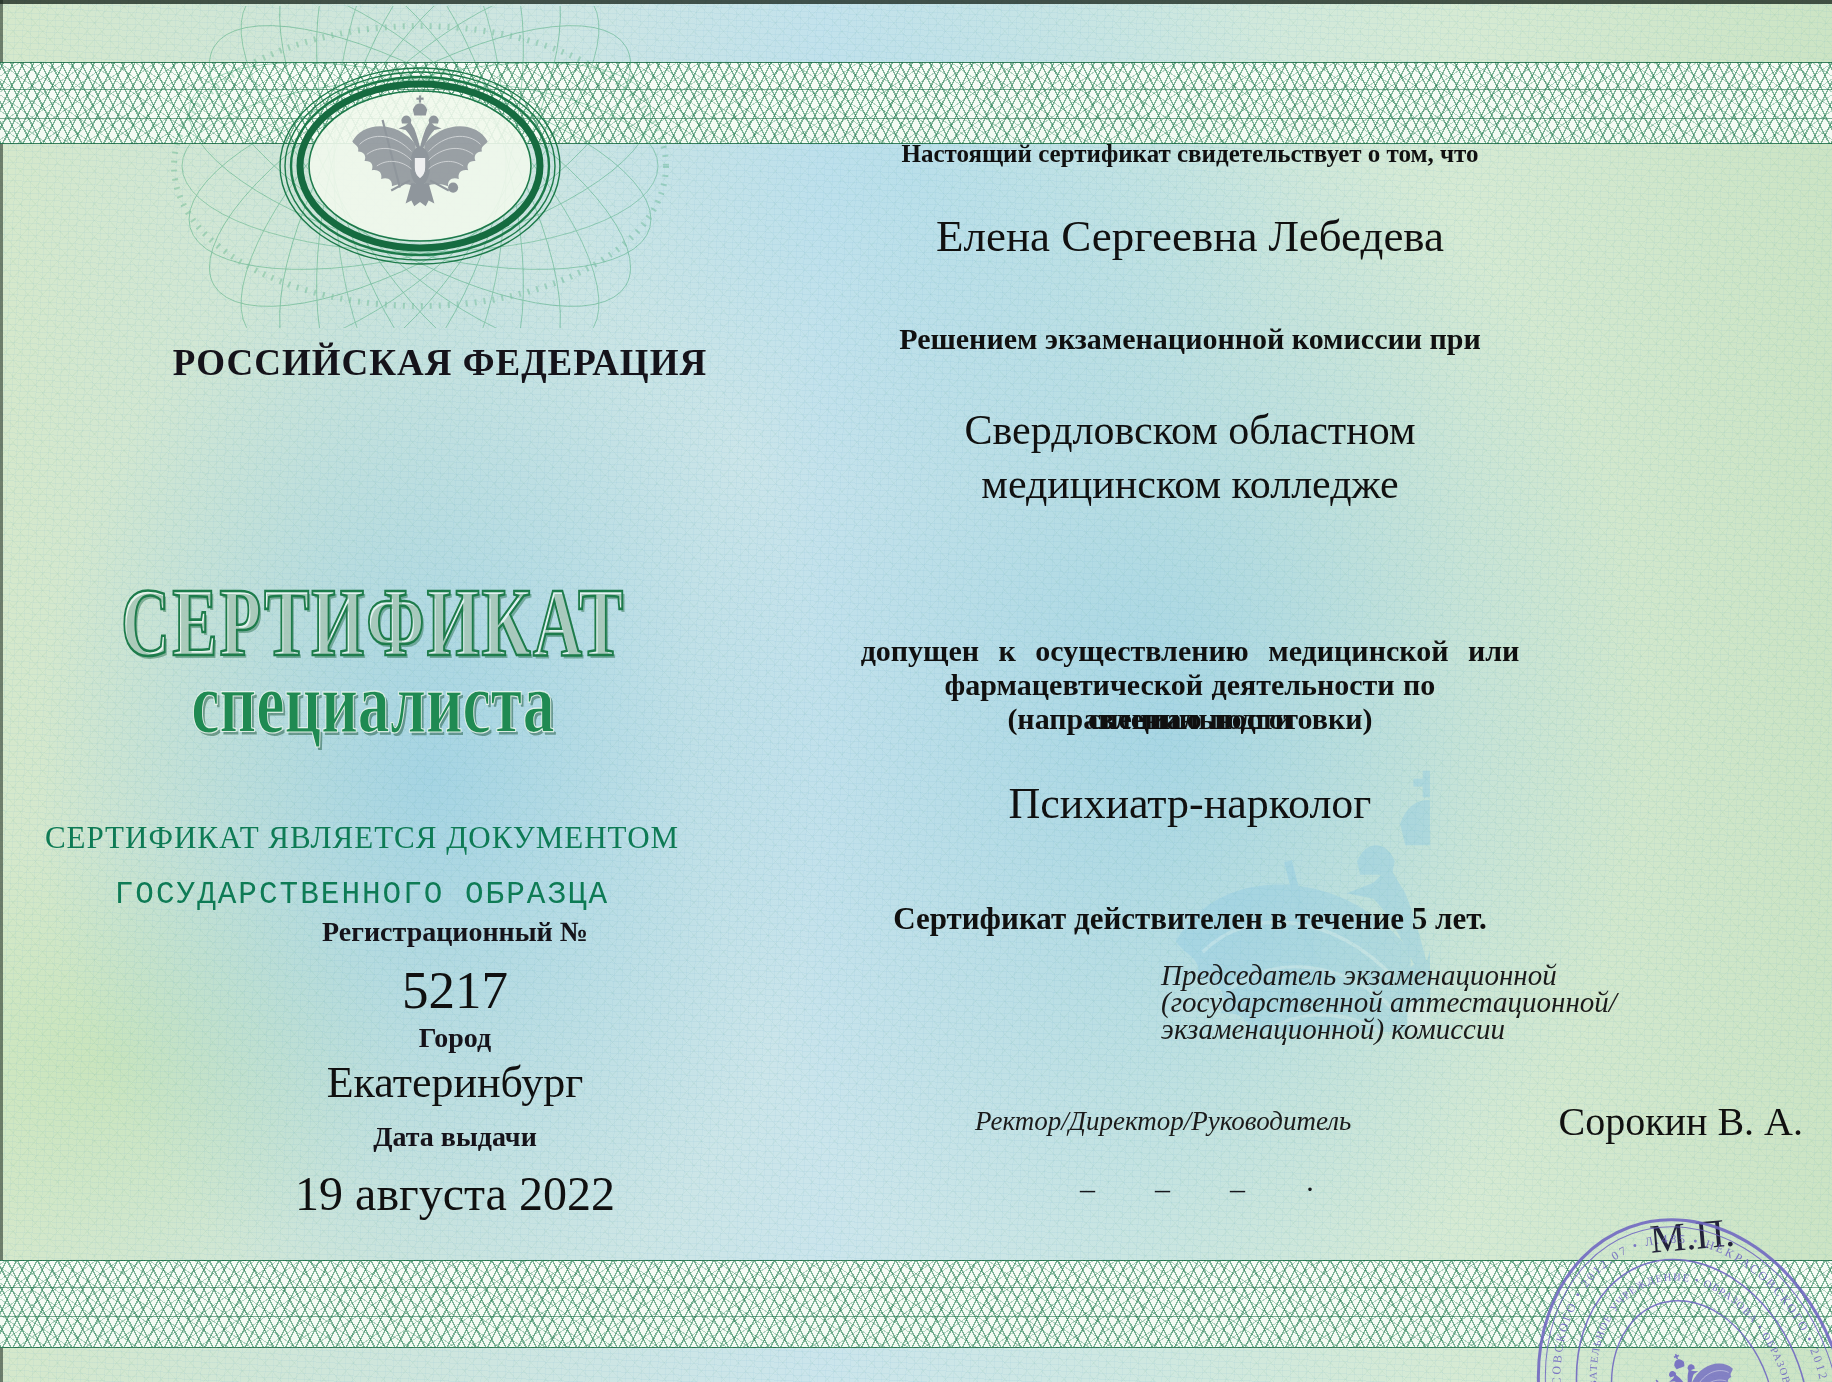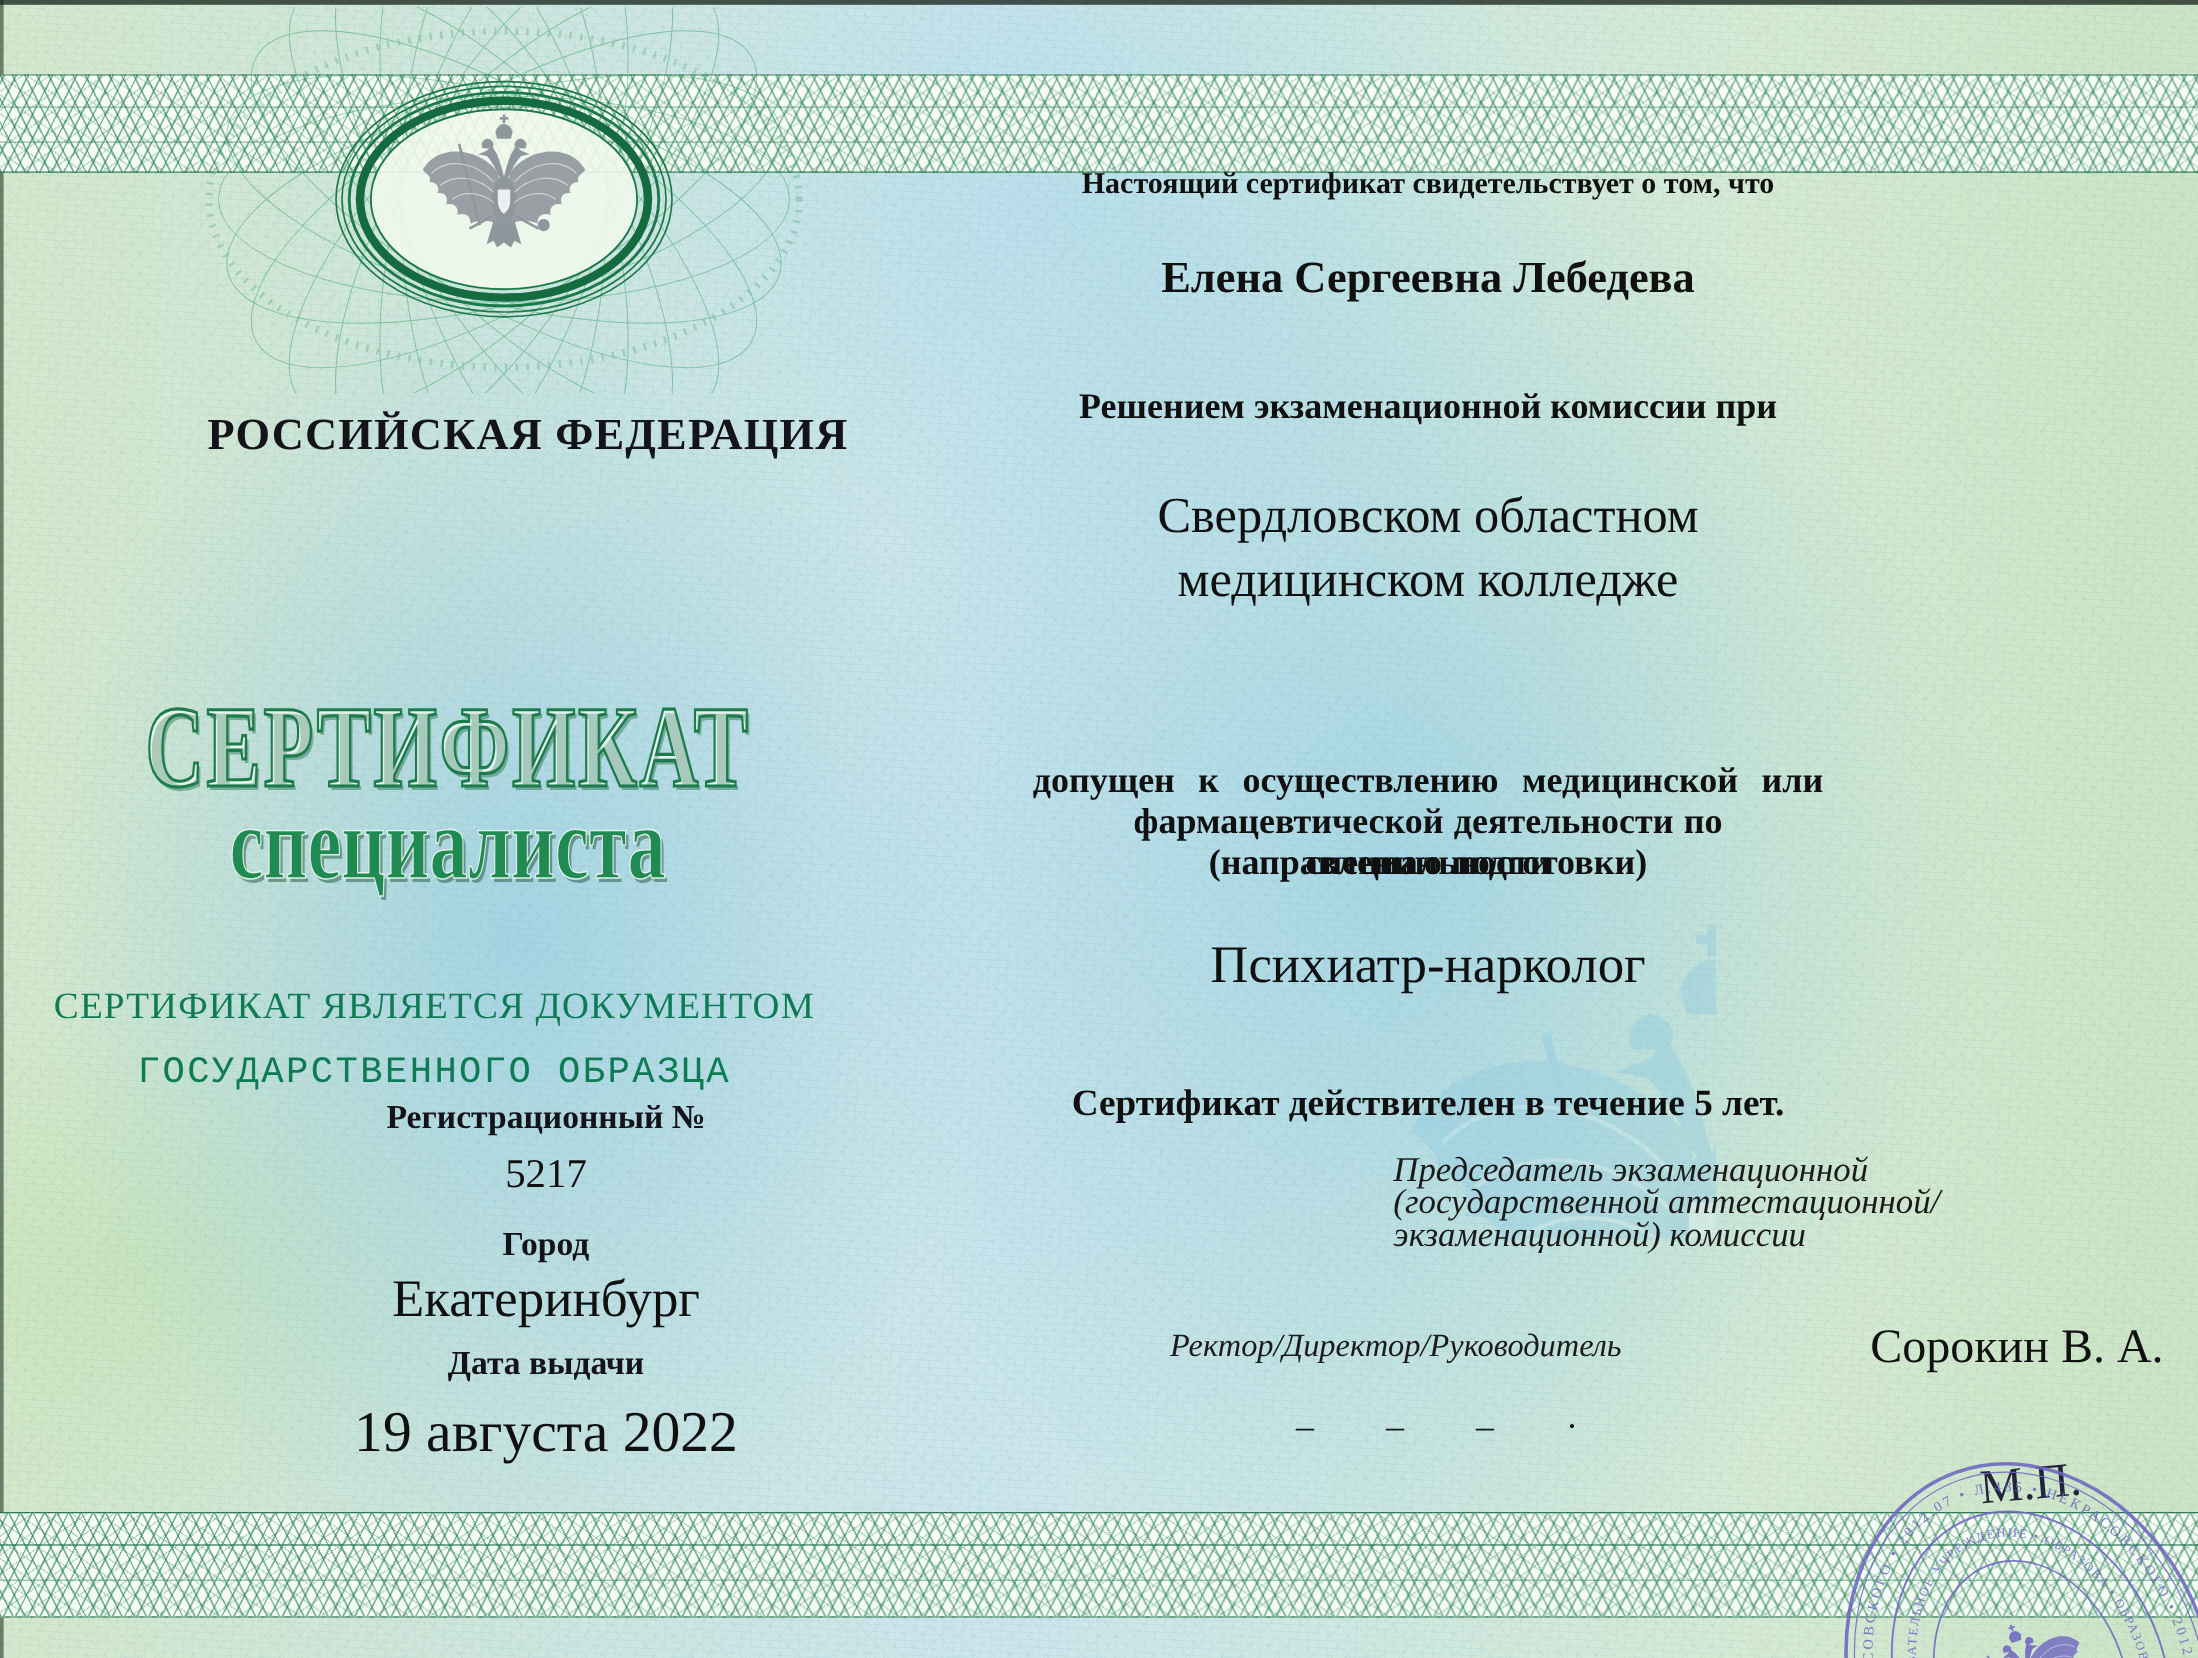--- a/index.html
+++ b/index.html
@@ -47,29 +47,29 @@
   .subtitle{left:23px;top:660px;width:700px;font-size:86px;font-weight:700;line-height:1;
     color:#1f8a52;-webkit-text-stroke:1.2px rgba(245,252,246,.85);
     text-shadow:3px 3px 0 rgba(14,74,44,.45);
     transform:scaleX(.74);transform-origin:50% 50%;white-space:nowrap;}
   .state{left:12px;width:700px;font-size:31px;color:#0e7b55;letter-spacing:1px;font-weight:500;}
   .state.l1{top:820px;}
   .state.l2{top:877px;letter-spacing:2px;font-family:Liberation Mono, monospace;}
   .lbl{left:105px;width:700px;font-size:28px;font-weight:700;color:#15131a;}
   .val{left:105px;width:700px;color:#101010;}
   .reg-label{top:916px;}
-  .reg-number{top:960px;font-size:34px;}
+  .reg-number{top:960px;font-size:53px;}
   .city-label{top:1022px;}
   .city-value{top:1057px;font-size:44px;}
   .date-label{top:1121px;}
   .date-value{top:1166px;font-size:48px;}
   
   .r{left:845px;width:690px;color:#101010;}
   .statement{top:140px;font-size:25px;font-weight:700;}
-  .holder{top:210px;font-size:37px;font-weight:bold;}
+  .holder{top:210px;font-size:45px;}
   .decision{top:322px;font-size:30px;font-weight:700;}
   .inst1{top:406px;font-size:42px;}
   .inst2{top:460px;font-size:42px;}
   .adm{font-size:30px;font-weight:700;}
   .adm1{top:634px;word-spacing:12px;}
   .adm2{top:668px;word-spacing:1px;}
   .adm3{top:702px;}
   .specialty{top:778px;font-size:44px;}
   .validity{top:901px;font-size:31px;font-weight:700;}
   .sig-row{position:absolute;left:975px;width:828px;display:flex;justify-content:space-between;align-items:center;}

